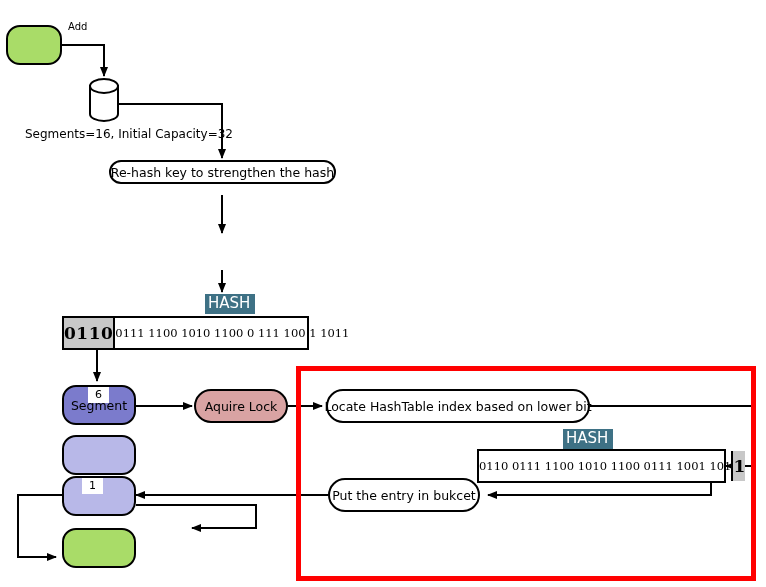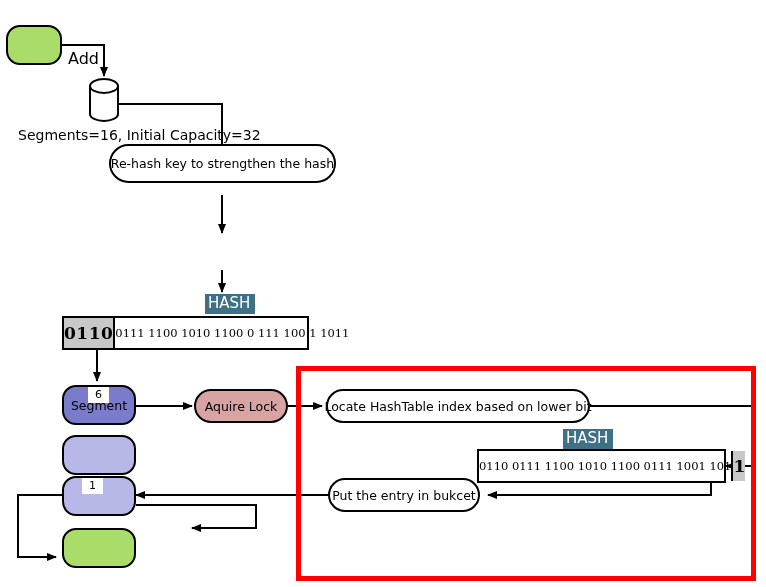--- a/index.html
+++ b/index.html
@@ -163,25 +163,25 @@
     <g stroke="#000000" stroke-width="2" fill="#ffffff">
       <path d="M90,86 L90,114 A14,7 0 0 0 118,114 L118,86 Z"></path>
       <ellipse cx="104" cy="86" rx="14" ry="7"></ellipse>
     </g>
   </svg>
 
   <div class="red-frame" style="left:296px; top:366px; width:460px; height:215px;"></div>
 
   <div class="node rect-node" style="left:6px; top:25px; width:56px; height:40px; background:#a9dc68;"></div>
 
-  <div class="plain-label" style="left:68px; top:21px; font-size:16px;margin-top:28px;">Add</div>
-
-  <div class="plain-label" style="left:18px; top:127px; font-size:14px;text-align:right;">Segments=16, Initial Capacity=32</div>
-
-  <div class="node stadium" style="left:109px; top:144px; width:227px; height:39px;">Re-hash key to strengthen the hash</div>
+  <div class="plain-label" style="left:68px; top:21px; font-size:10px;">Add</div>
+
+  <div class="plain-label" style="left:25px; top:127px; font-size:12px;text-align:right;">Segments=16, Initial Capacity=32</div>
+
+  <div class="node stadium" style="left:109px; top:160px; width:227px; height:24px;">Re-hash key to strengthen the hash</div>
 
 
   <div class="hash-tag" style="left:205px; top:294px;">HASH</div>
 
   <div class="bitbar" style="left:62px; top:316px; width:247px; height:34px;">
     <div class="bit-prefix" style="width:67px;">0110</div>
     <div class="bit-body">0111 1100 1010 1100 0 111 100 1 1011</div>
   </div>
 
   <div class="node rect-node" style="left:62px; top:385px; width:74px; height:40px; background:#7b7bcc; font-size:12.5px;">Segment</div>

